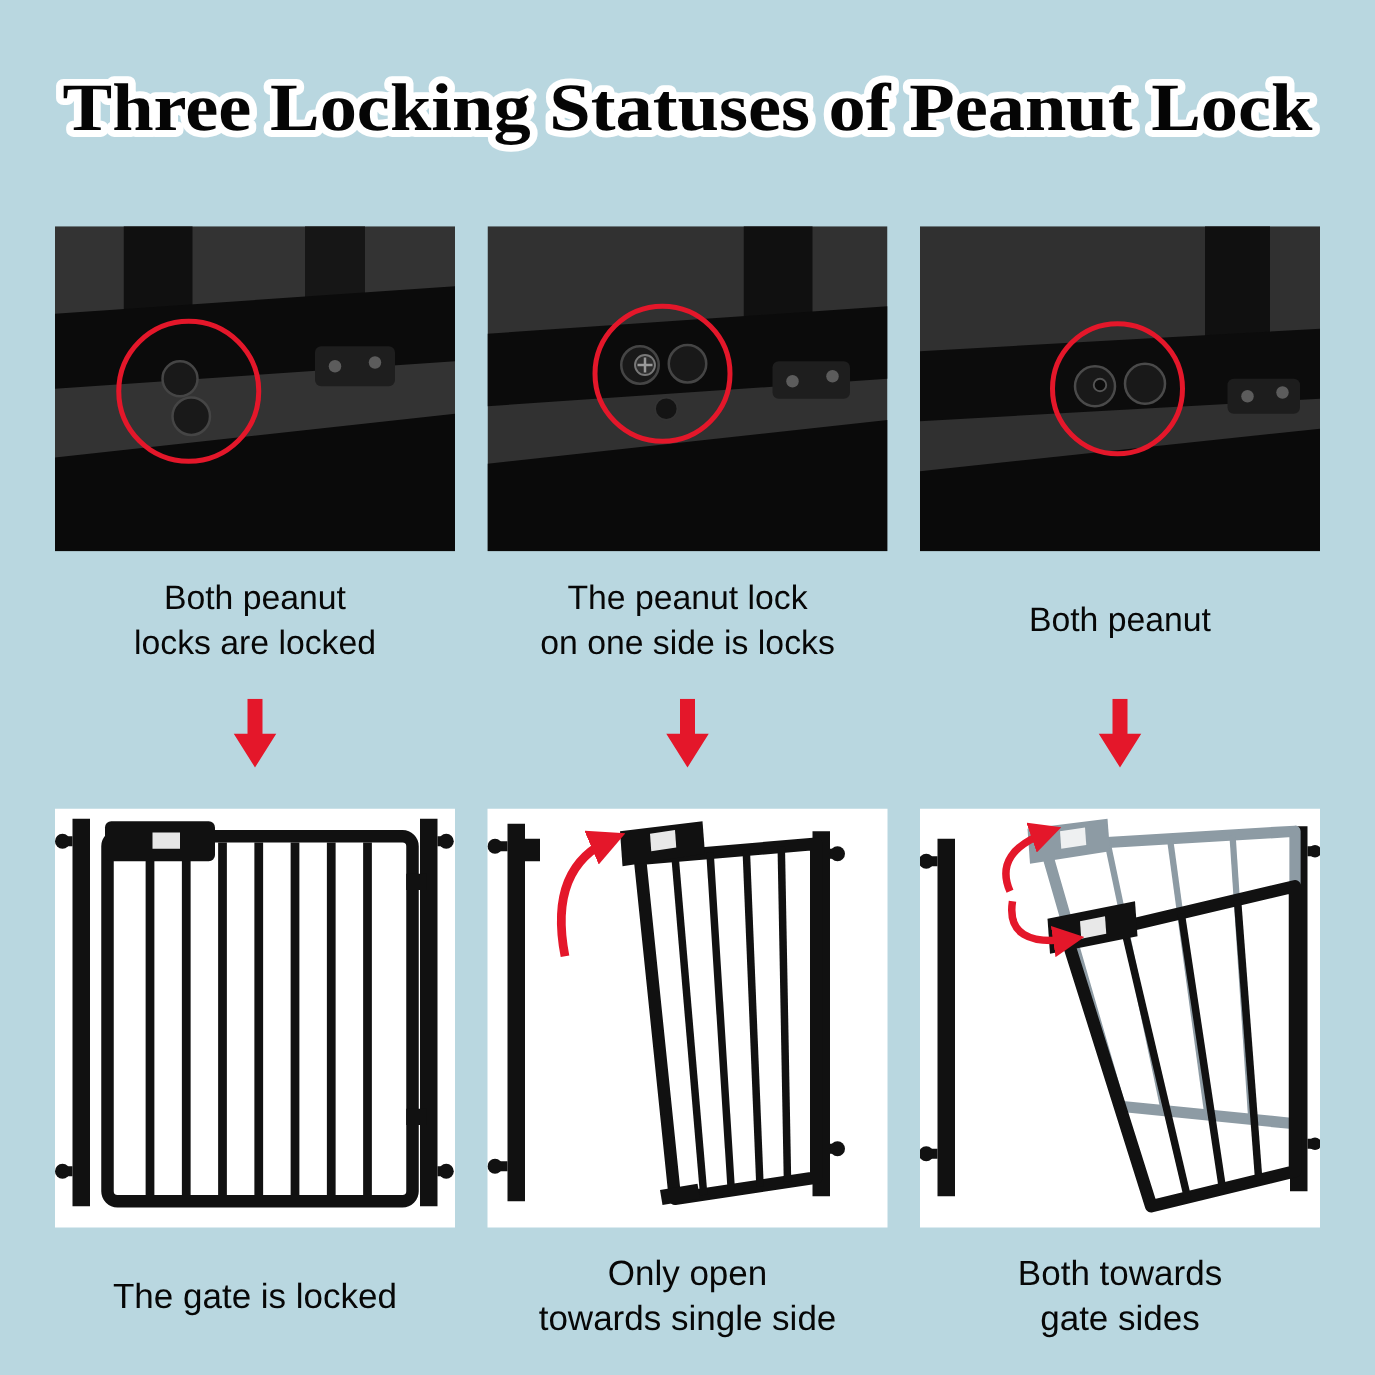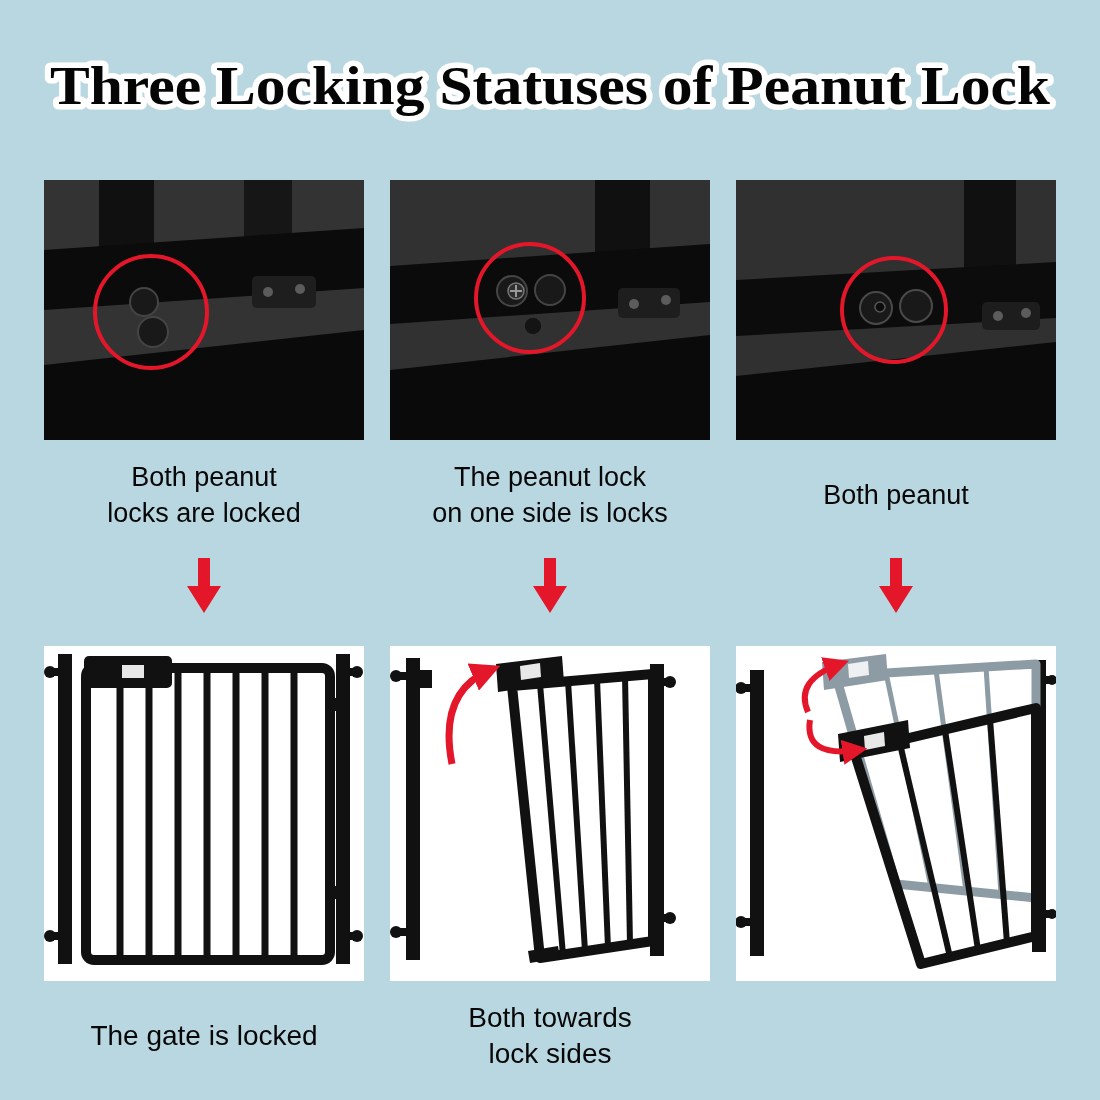--- a/index.html
+++ b/index.html
@@ -248,18 +248,22 @@
       </svg>
     </div>
   </div>
 
   <div class="row">
     <div class="caption gate-caption">
       <div>The gate is locked</div>
       <div></div>
     </div>
     <div class="caption gate-caption">
+      <div>Only open</div>
+      <div>towards single side</div>
+    </div>
+    <div class="caption gate-caption">
       <div>Both towards</div>
-      <div>lock sides</div>
+      <div>gate sides</div>
     </div>
   </div>
 
 </div>
 
 </body></html>

